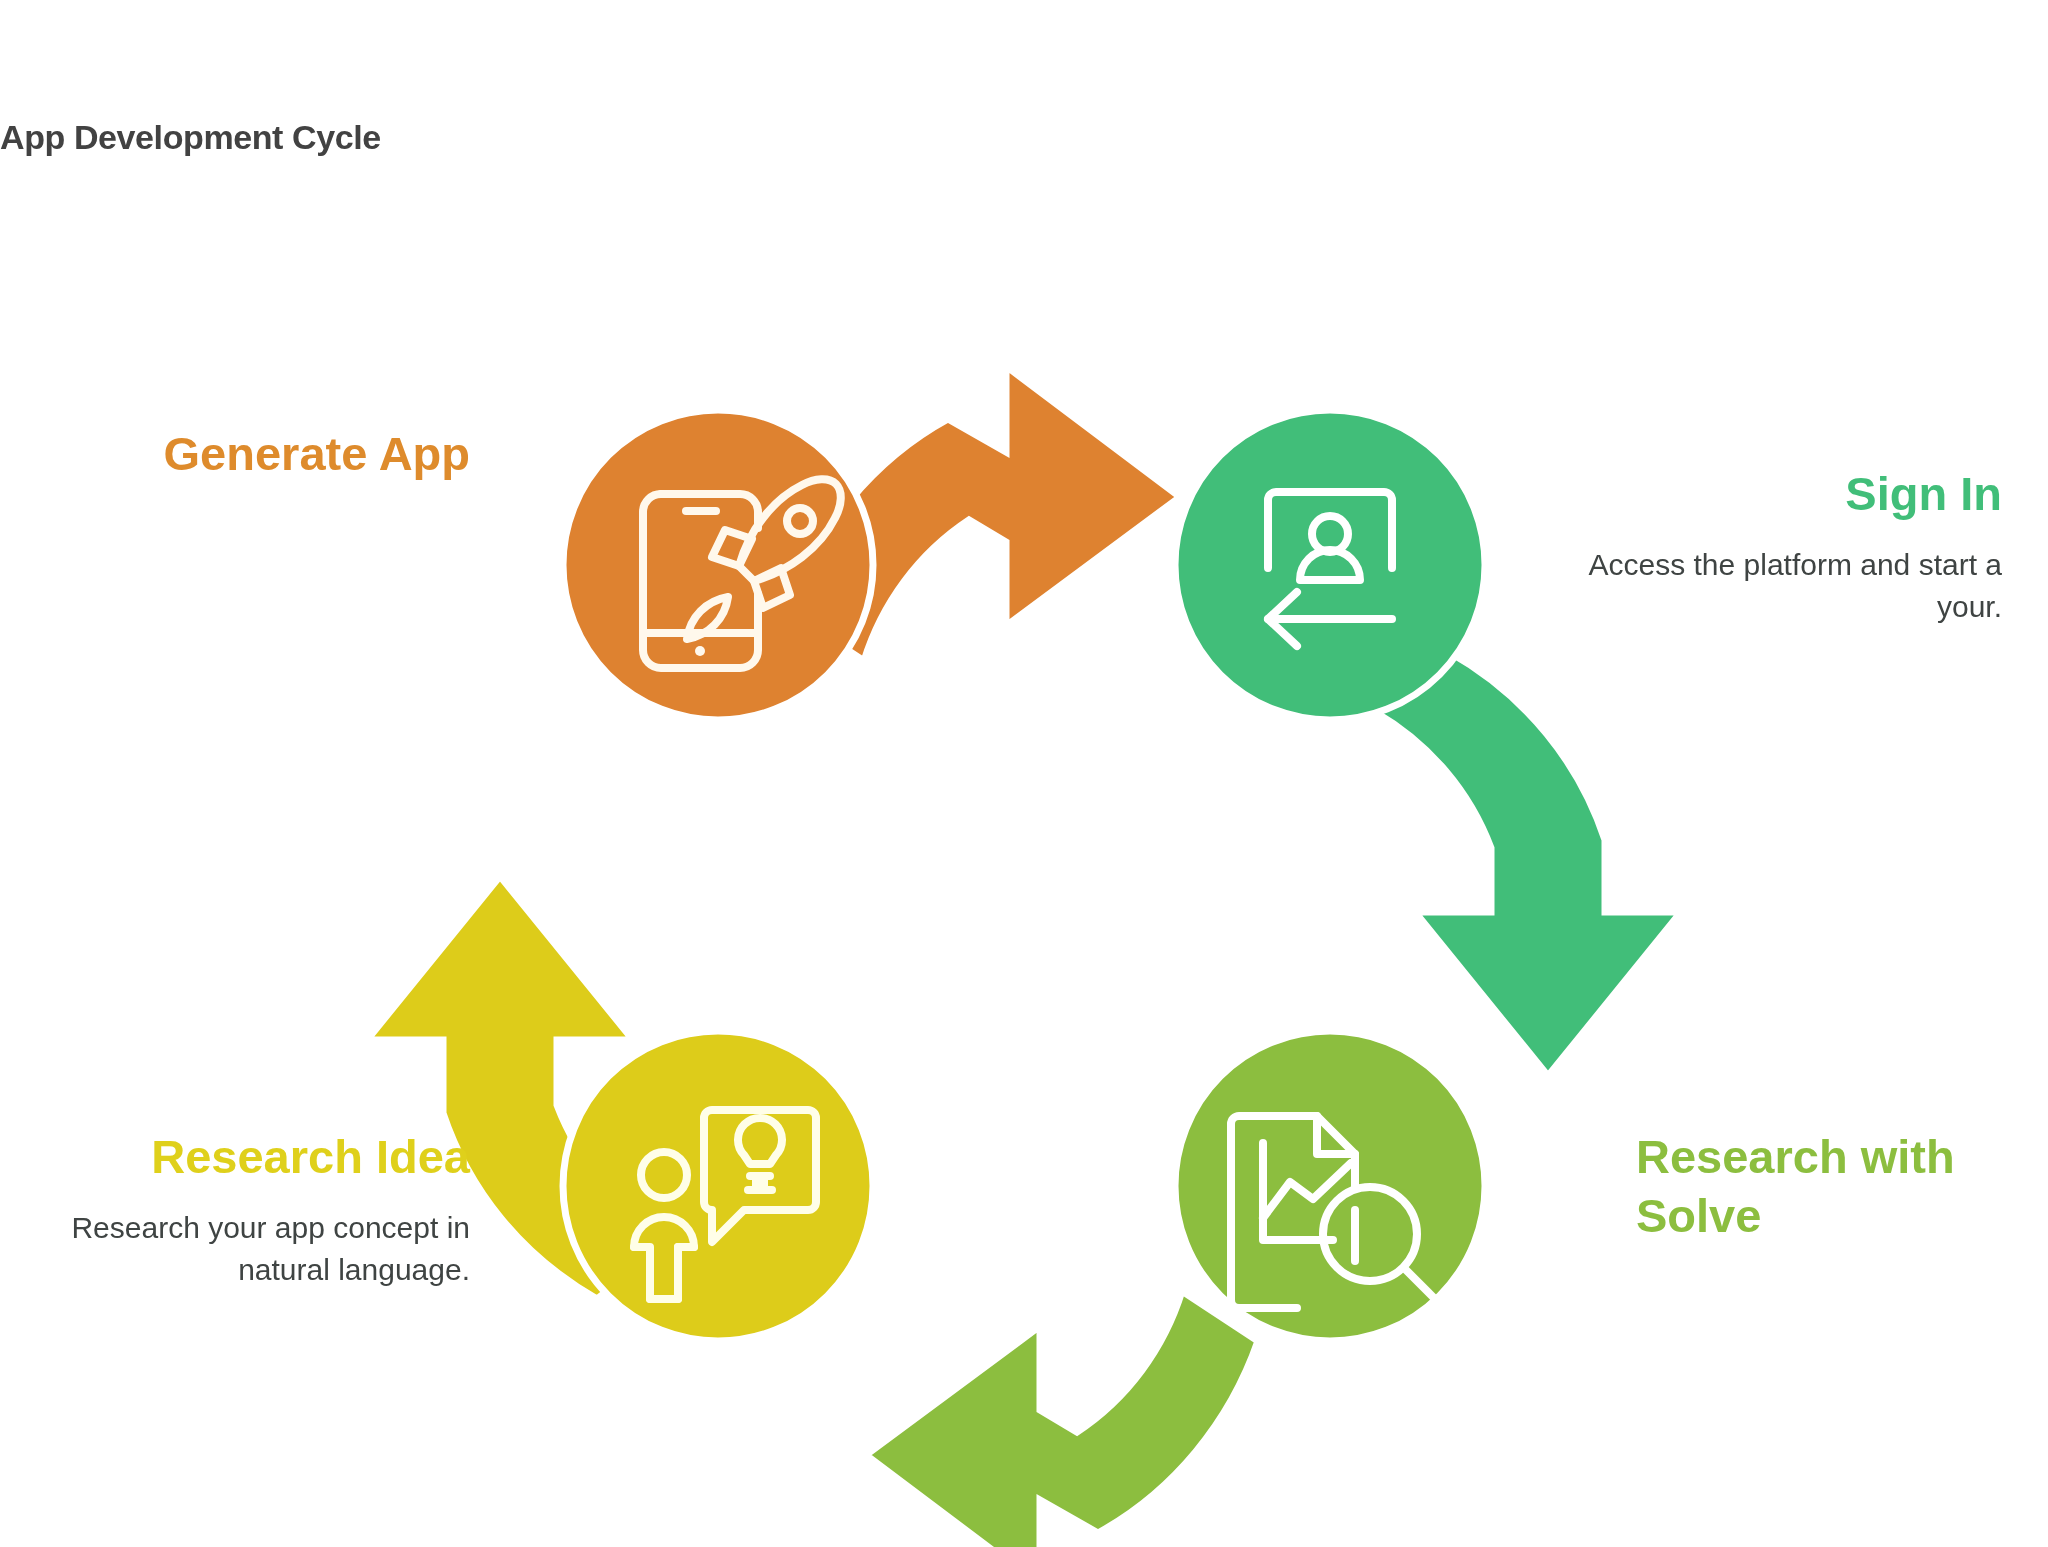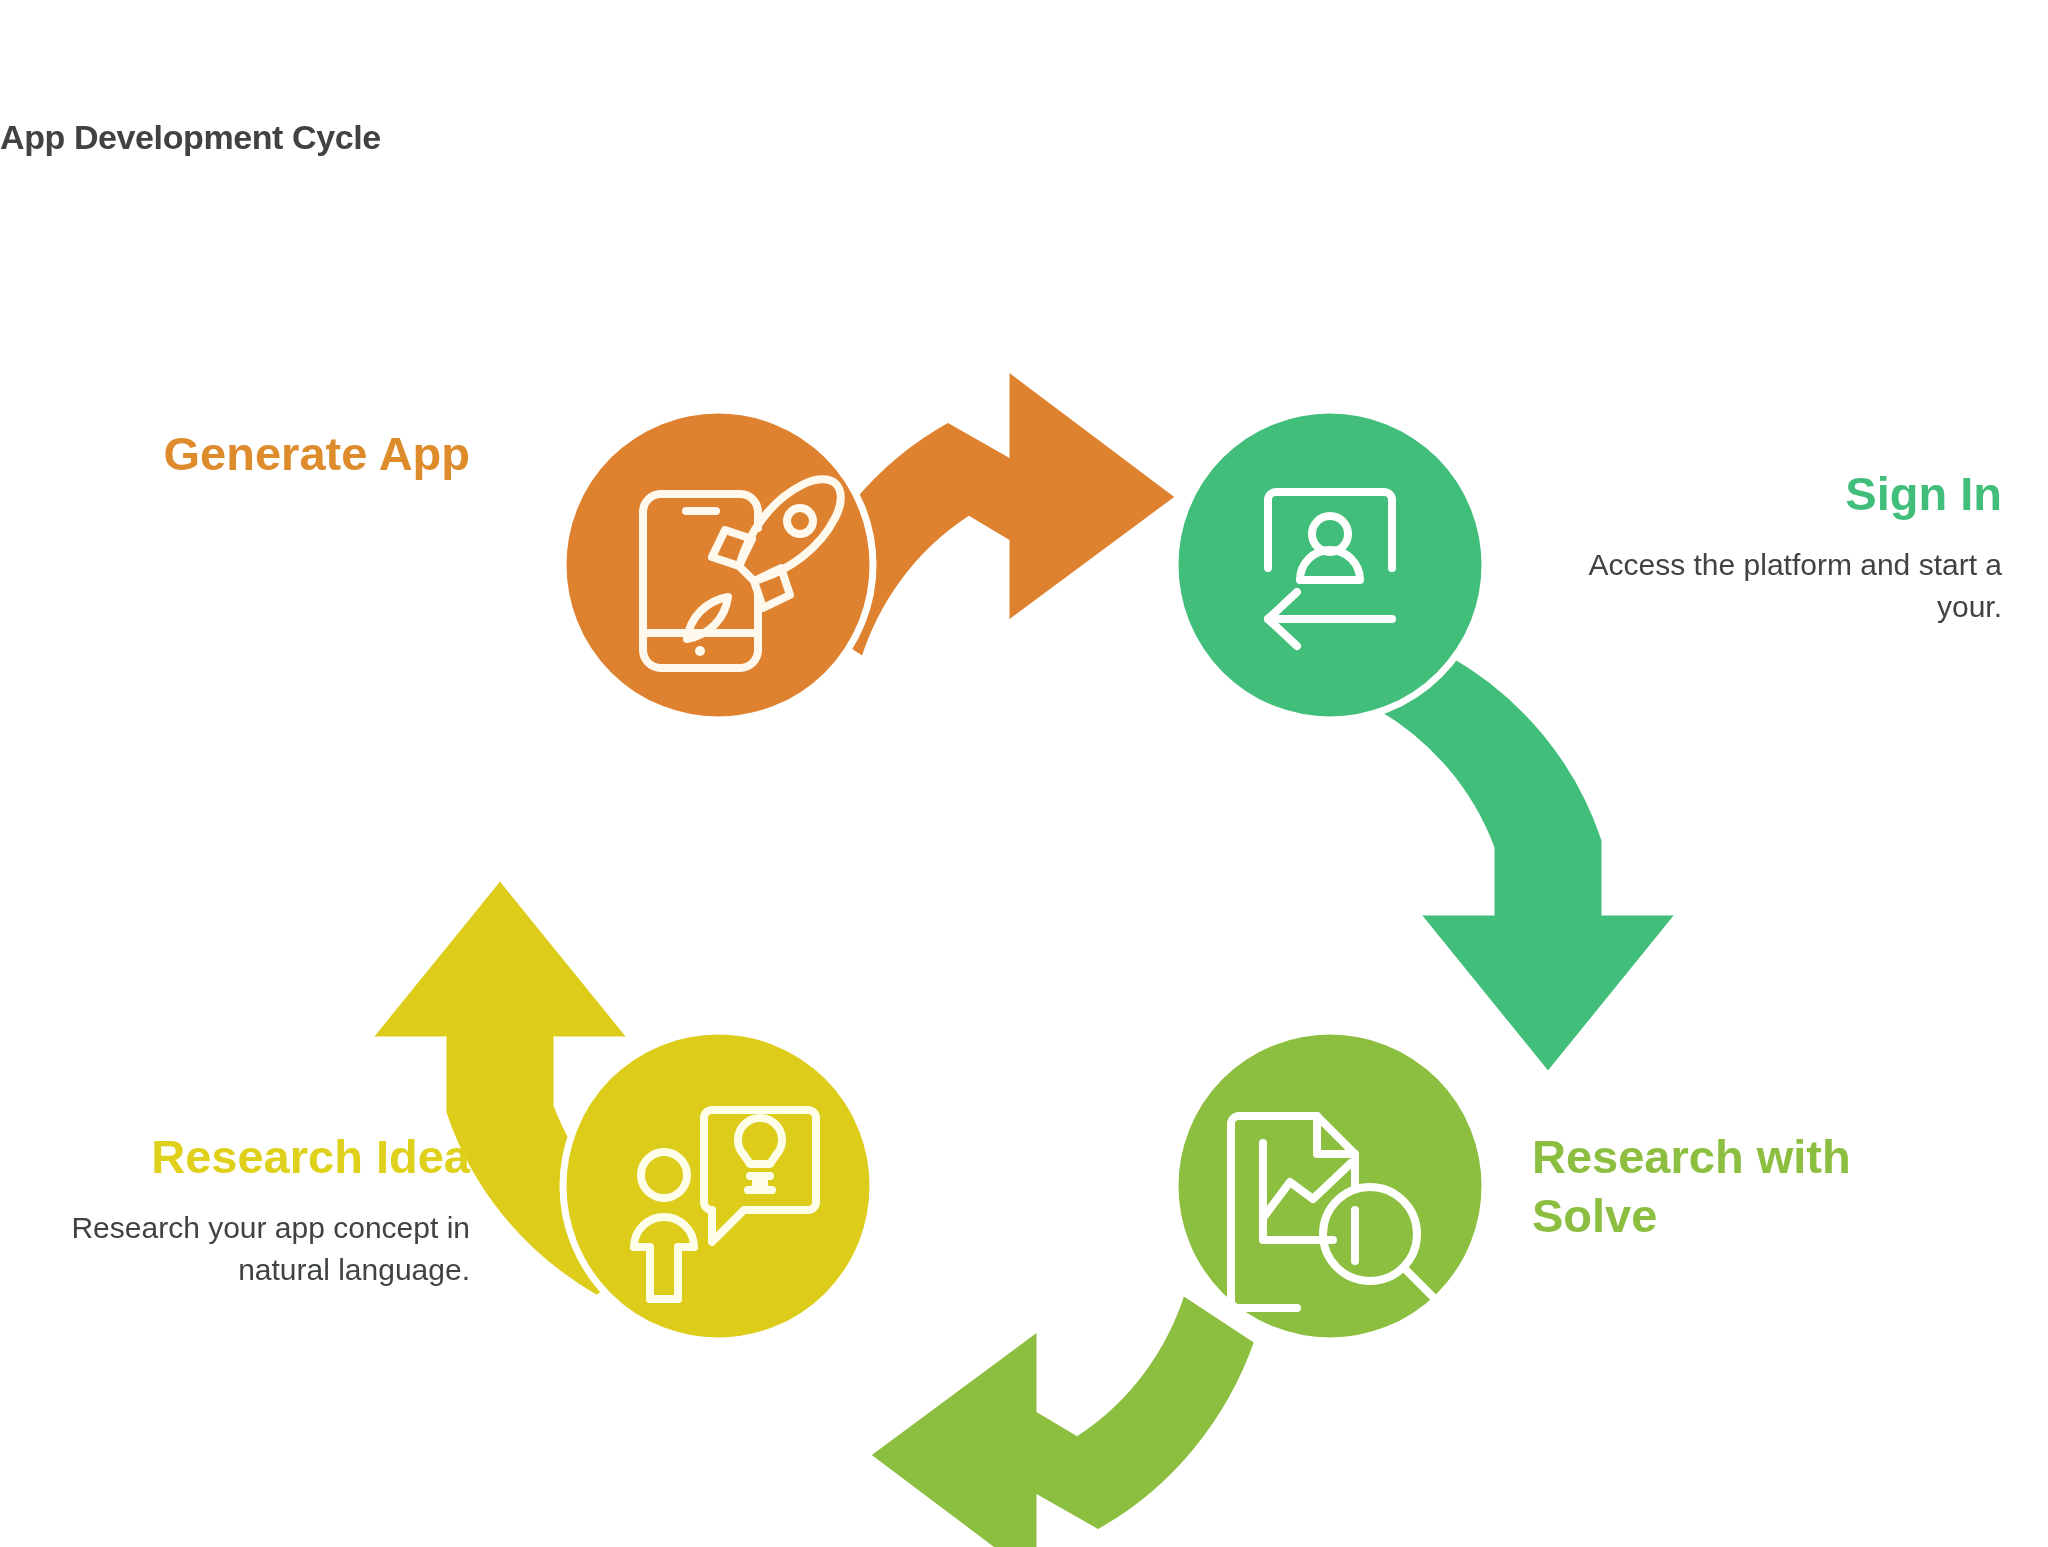--- a/index.html
+++ b/index.html
@@ -56,21 +56,21 @@
 
   #block-sign-in {
     left: 1572px;
     top: 465px;
     width: 430px;
     text-align: right;
   }
   #block-sign-in .label-heading { color: #41BE79; }
 
   #block-research-solve {
-    left: 1532px;
+    left: 1636px;
     top: 1128px;
     width: 400px;
     text-align: left;
   }
   #block-research-solve .label-heading { color: #8CBE3F; }
 
   #block-describe-idea {
     left: 50px;
     top: 1128px;
     width: 420px;

